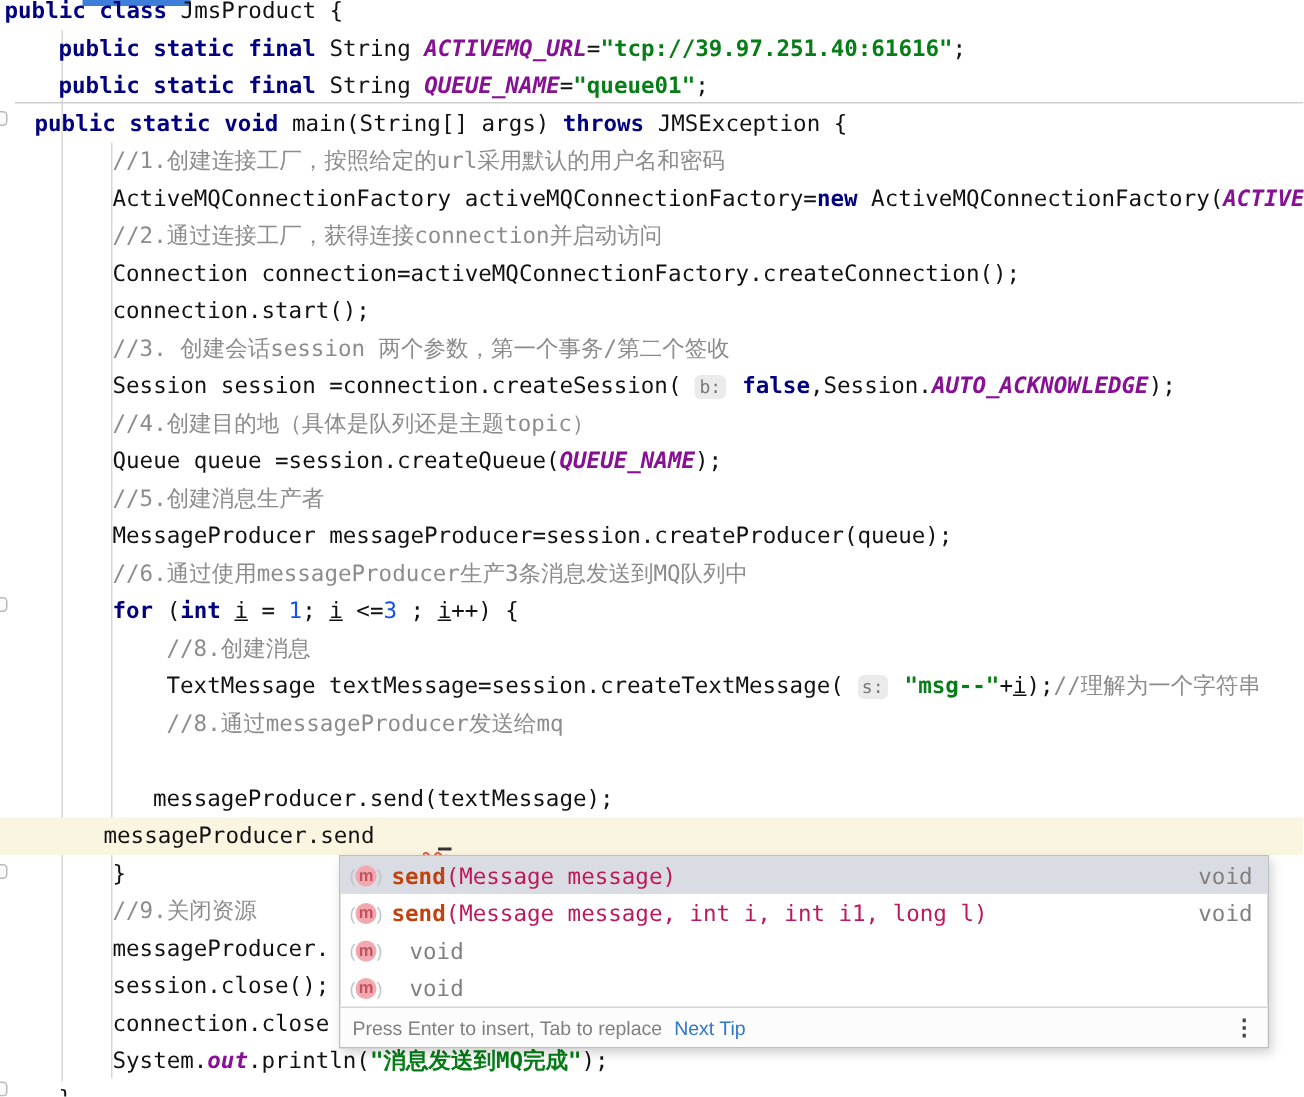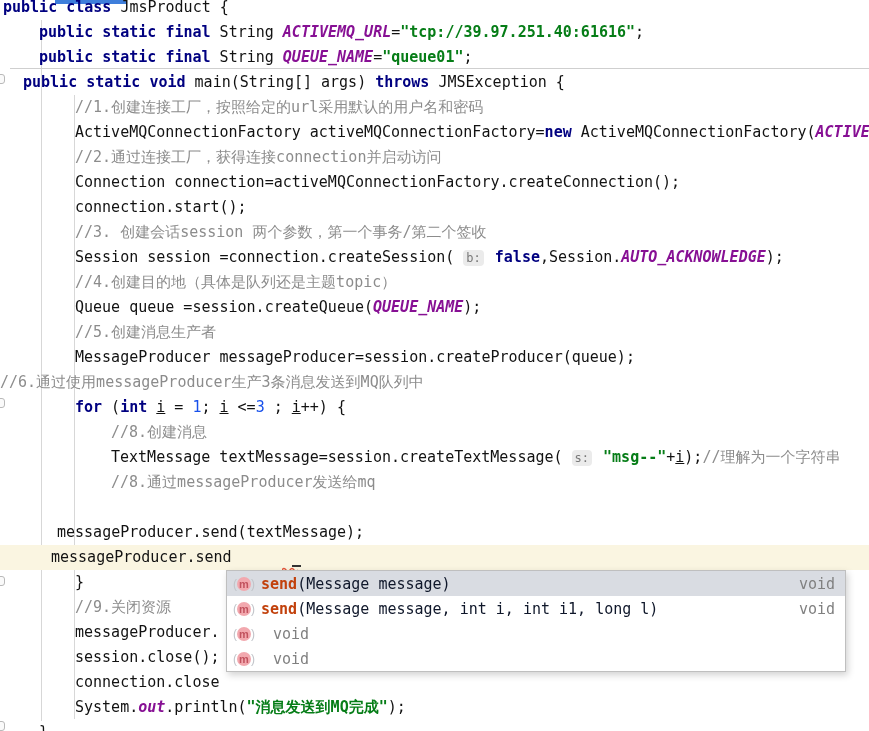--- a/index.html
+++ b/index.html
@@ -52,21 +52,21 @@
   .icon-wrap { display:inline-flex; align-items:center; margin-right:6px; color:#c0c4c9;
                font-size:12px; font-family:"Liberation Sans", sans-serif; }
   .icon-wrap::before { content:"("; }
   .icon-wrap::after  { content:")"; }
   .m-circle { display:inline-block; width:14px; height:14px; border-radius:50%;
               background:#F2A8AE; color:#C2525E; font-size:11px; font-weight:bold;
               line-height:14px; text-align:center;
               font-family:"Liberation Sans", sans-serif; }
   .sig { flex:1; overflow:hidden; }
   .sig .name { color:#c2410c; font-weight:bold; }
-  .sig .params { color:#0f172a; }
+  .sig .params { color:#be185d; }
   .ret { color:#808080; margin-left:12px; }
   .popup-footer { height:27px; border-top:1px solid #d6d6d6; background:#fcfcfc;
                   display:flex; align-items:center; padding:0 8px;
                   font-family:"Liberation Sans", sans-serif; font-size:13px; color:#808080; }
   .popup-footer .link { color:#2E77C9; margin-left:8px; cursor:pointer; }
   .popup-footer .more { margin-left:auto; color:#444; font-size:15px; font-weight:bold;
                         letter-spacing:0; cursor:pointer; line-height:1; }
 </style>
 </head>
 <body>
@@ -92,28 +92,28 @@
       <div class="code-line" style="top: 120px; padding-left: 75px;"><span class="tok-plain">ActiveMQConnectionFactory activeMQConnectionFactory=</span><span class="tok-kw">new</span><span class="tok-plain"> ActiveMQConnectionFactory(</span><span class="tok-const">ACTIVEMQ_URL</span></div>
       <div class="code-line" style="top: 145px; padding-left: 75px;"><span class="tok-comment">//2.通过连接工厂，获得连接connection并启动访问</span></div>
       <div class="code-line" style="top: 170px; padding-left: 75px;"><span class="tok-plain">Connection connection=activeMQConnectionFactory.createConnection();</span></div>
       <div class="code-line" style="top: 195px; padding-left: 75px;"><span class="tok-plain">connection.start();</span></div>
       <div class="code-line" style="top: 220px; padding-left: 75px;"><span class="tok-comment">//3. 创建会话session 两个参数，第一个事务/第二个签收</span></div>
       <div class="code-line" style="top: 245px; padding-left: 75px;"><span class="tok-plain">Session session =connection.createSession( </span><span class="tok-hint">b:</span><span class="tok-plain"> </span><span class="tok-kw">false</span><span class="tok-plain">,Session.</span><span class="tok-const">AUTO_ACKNOWLEDGE</span><span class="tok-plain">);</span></div>
       <div class="code-line" style="top: 270px; padding-left: 75px;"><span class="tok-comment">//4.创建目的地（具体是队列还是主题topic）</span></div>
       <div class="code-line" style="top: 295px; padding-left: 75px;"><span class="tok-plain">Queue queue =session.createQueue(</span><span class="tok-const">QUEUE_NAME</span><span class="tok-plain">);</span></div>
       <div class="code-line" style="top: 320px; padding-left: 75px;"><span class="tok-comment">//5.创建消息生产者</span></div>
       <div class="code-line" style="top: 345px; padding-left: 75px;"><span class="tok-plain">MessageProducer messageProducer=session.createProducer(queue);</span></div>
-      <div class="code-line" style="top: 370px; "><span class="tok-comment">//6.通过使用messageProducer生产3条消息发送到MQ队列中</span></div>
+      <div class="code-line" style="top: 370px; padding-left: 75px;"><span class="tok-comment">//6.通过使用messageProducer生产3条消息发送到MQ队列中</span></div>
       <div class="code-line" style="top: 395px; padding-left: 75px;"><span class="tok-kw">for</span><span class="tok-plain"> (</span><span class="tok-kw">int</span><span class="tok-plain"> </span><span class="tok-varul">i</span><span class="tok-plain"> = </span><span class="tok-num">1</span><span class="tok-plain">; </span><span class="tok-varul">i</span><span class="tok-plain"> &lt;=</span><span class="tok-num">3</span><span class="tok-plain"> ; </span><span class="tok-varul">i</span><span class="tok-plain">++) {</span></div>
       <div class="code-line" style="top: 420px; padding-left: 111px;"><span class="tok-comment">//8.创建消息</span></div>
       <div class="code-line" style="top: 445px; padding-left: 111px;"><span class="tok-plain">TextMessage textMessage=session.createTextMessage( </span><span class="tok-hint">s:</span><span class="tok-plain"> </span><span class="tok-str">"msg--"</span><span class="tok-plain">+</span><span class="tok-varul">i</span><span class="tok-plain">);</span><span class="tok-comment">//理解为一个字符串</span></div>
       <div class="code-line" style="top: 470px; padding-left: 111px;"><span class="tok-comment">//8.通过messageProducer发送给mq</span></div>
       <div class="code-line" style="top: 495px; padding-left: 111px;"></div>
-      <div class="code-line" style="top: 520px; padding-left: 57px;"><span class="tok-plain">messageProducer.send(textMessage);</span></div>
-      <div class="code-line hl" style="top: 545px; padding-left: 51px;"><span class="tok-plain">messageProducer.send</span></div>
+      <div class="code-line" style="top: 520px; padding-left: 102px;"><span class="tok-plain">messageProducer.send(textMessage);</span></div>
+      <div class="code-line hl" style="top: 545px; padding-left: 69px;"><span class="tok-plain">messageProducer.send</span></div>
       <div class="code-line" style="top: 570px; padding-left: 75px;"><span class="tok-plain">}</span></div>
       <div class="code-line" style="top: 595px; padding-left: 75px;"><span class="tok-comment">//9.关闭资源</span></div>
       <div class="code-line" style="top: 620px; padding-left: 75px;"><span class="tok-plain">messageProducer.</span></div>
       <div class="code-line" style="top: 645px; padding-left: 75px;"><span class="tok-plain">session.close();</span></div>
       <div class="code-line" style="top: 670px; padding-left: 75px;"><span class="tok-plain">connection.close</span></div>
       <div class="code-line" style="top: 695px; padding-left: 75px;"><span class="tok-plain">System.</span><span class="tok-field">out</span><span class="tok-plain">.println(</span><span class="tok-str">"消息发送到MQ完成"</span><span class="tok-plain">);</span></div>
       <div class="code-line" style="top: 720px; padding-left: 39px;"><span class="tok-plain">}</span></div>
     </div>
 
   <div class="caret"></div>
@@ -121,14 +121,19 @@
     <path d="M0 3 Q2 0 4 3 T8 3 T12 3 T16 3" stroke="#E4573D" stroke-width="1.4" fill="none"></path>
   </svg>
 
   <div class="popup">
     <div id="popup-items">
         <div class="popup-item selected"><span class="icon-wrap"><span class="m-circle">m</span></span><span class="sig"><span class="name">send</span><span class="params">(Message message)</span></span><span class="ret">void</span></div>
         <div class="popup-item"><span class="icon-wrap"><span class="m-circle">m</span></span><span class="sig"><span class="name">send</span><span class="params">(Message message, int i, int i1, long l)</span></span><span class="ret">void</span></div>
         <div class="popup-item"><span class="icon-wrap"><span class="m-circle">m</span></span><span class="ret">void</span></div>
         <div class="popup-item"><span class="icon-wrap"><span class="m-circle">m</span></span><span class="ret">void</span></div>
       </div>
+    <div class="popup-footer">
+      <span>Press Enter to insert, Tab to replace</span>
+      <span class="link">Next Tip</span>
+      <span class="more">⋮</span>
+    </div>
   </div>
 </div>
 
 </body></html>

